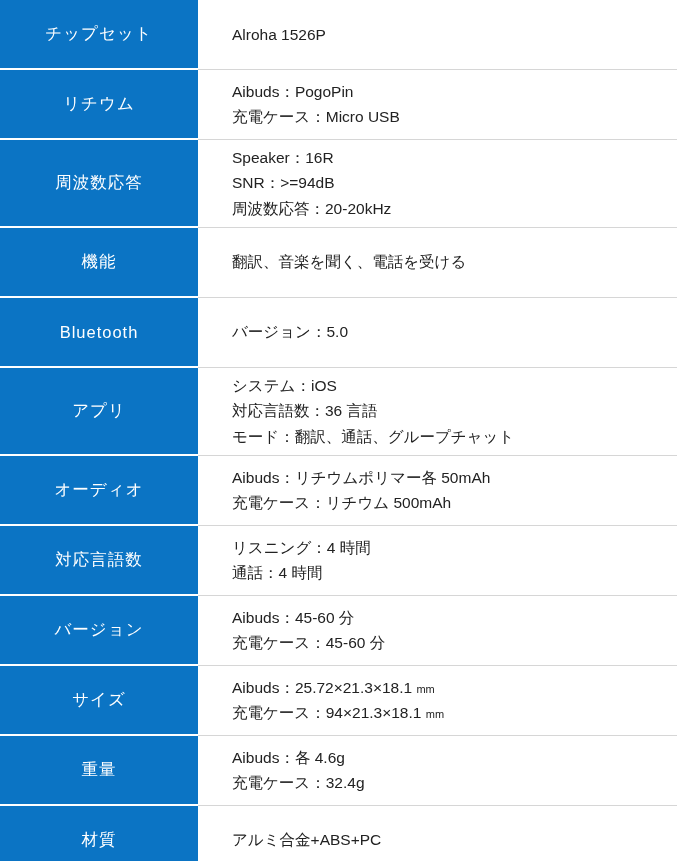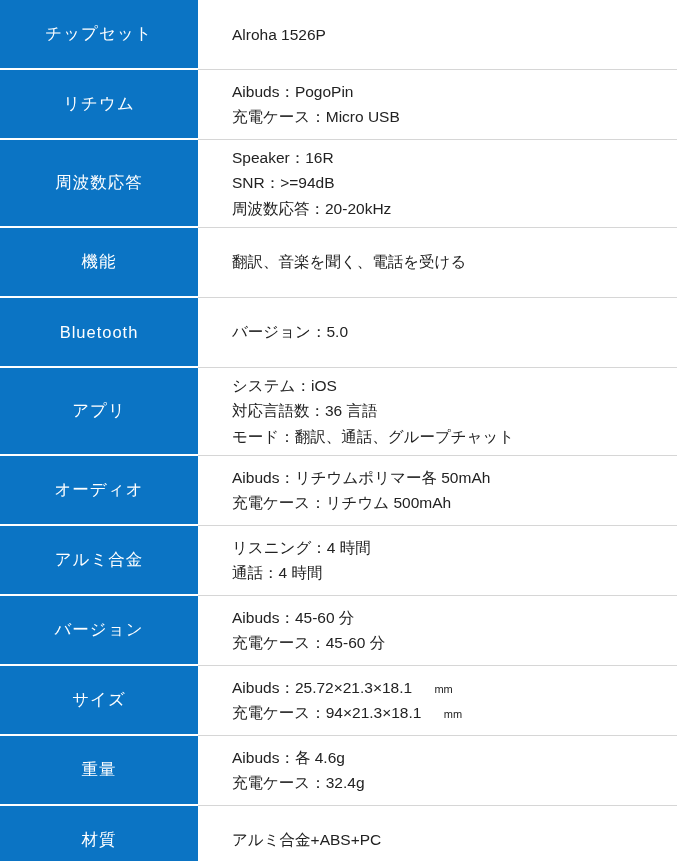--- a/index.html
+++ b/index.html
@@ -43,21 +43,20 @@
     border-bottom: 1px solid #d6d6d6;
     line-height: 1.62;
   }
   .value-cell .line {
     display: block;
     white-space: nowrap;
   }
   .value-cell .unit {
     font-size: 11px;
     vertical-align: baseline;
-    margin-left: 18px;
   }
   .row-h1 .label-cell, .row-h1 .value-cell { height: 68px; }
   .row-h2 .label-cell, .row-h2 .value-cell { height: 68px; }
   .row-h3 .label-cell, .row-h3 .value-cell { height: 86px; }
 </style>
 </head>
 <body>
 
 <table class="spec-table">
   <tbody>
@@ -103,21 +102,21 @@
         </td>
       </tr>
       <tr class="row-h2">
         <td class="label-cell">オーディオ</td>
         <td class="value-cell">
           <span class="line">Aibuds：リチウムポリマー各 50mAh</span>
           <span class="line">充電ケース：リチウム 500mAh</span>
         </td>
       </tr>
       <tr class="row-h2">
-        <td class="label-cell">アルミ合金</td>
+        <td class="label-cell">対応言語数</td>
         <td class="value-cell">
           <span class="line">リスニング：4 時間</span>
           <span class="line">通話：4 時間</span>
         </td>
       </tr>
       <tr class="row-h2">
         <td class="label-cell">バージョン</td>
         <td class="value-cell">
           <span class="line">Aibuds：45-60 分</span>
           <span class="line">充電ケース：45-60 分</span>

